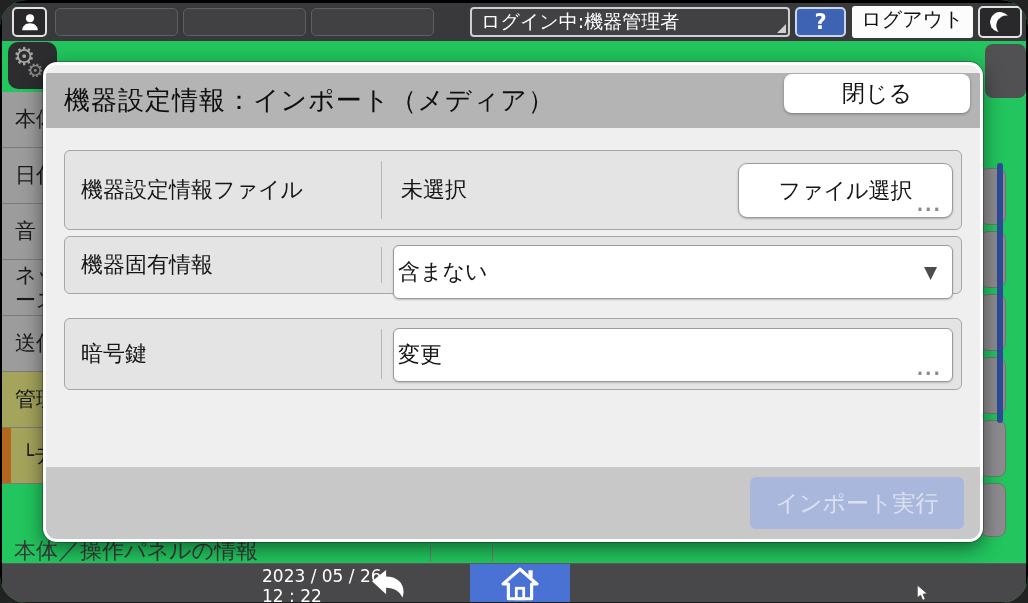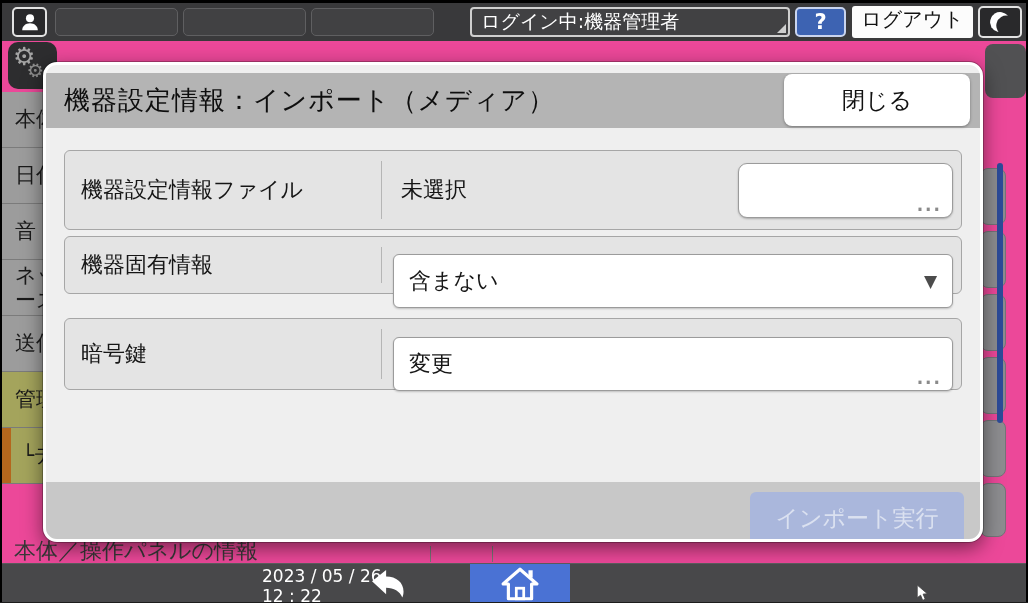--- a/index.html
+++ b/index.html
@@ -1,18 +1,18 @@
 <!DOCTYPE html>
 <html><head>
 <meta charset="utf-8">
 <style>
   * { margin:0; padding:0; box-sizing:border-box; }
   html,body { background:#222; }
   body { font-family:"DejaVu Sans","Liberation Sans",sans-serif; }
-  #screen { position:relative; width:1028px; height:603px; background:#ec4899; overflow:hidden; }
+  #screen { position:relative; width:1028px; height:603px; background:#22c55e; overflow:hidden;border-radius:27px; }
 
   
   .edge-top   { position:absolute; left:0; top:0; width:1028px; height:3px; background:#000; z-index:40;}
   .edge-left  { position:absolute; left:0; top:0; width:2px; height:603px; background:#000; z-index:40;}
   .edge-right { position:absolute; right:0; top:0; width:2px; height:603px; background:#000; z-index:40;}
   .edge-bot   { position:absolute; left:0; bottom:0; width:1028px; height:1px; background:#1c1c1c; z-index:40;}
 
   
   .topbar { position:absolute; left:2px; top:3px; width:1024px; height:38px; background:#39393b; z-index:20;}
   .user-btn { position:absolute; left:10px; top:4px; width:35px; height:30px; background:#28282a;
@@ -57,45 +57,45 @@
   .scrollbar { position:absolute; left:997px; top:163px; width:6px; height:260px; background:#2d4b99;
                border-radius:3px; z-index:2;}
 
   
   .modal { position:absolute; left:43px; top:62px; width:940px; height:480px; background:#efefef;
            border:3px solid #fff; border-radius:14px; overflow:hidden; z-index:10;
            box-shadow: 0 6px 20px rgba(0,0,0,0.5), 0 0 0 1px rgba(0,0,0,0.25);}
   .dlg-header { position:absolute; left:0; top:0; width:100%; height:55px; background:#b4b4b4;
                 display:flex; align-items:center; padding-left:18px;margin-top:8px;}
   .dlg-title { font-size:26px; color:#0e0e0e; letter-spacing:1px;}
-  .close-btn { position:absolute; right:10px; top:9px; width:186px; height:52px; background:#fff;
+  .close-btn { position:absolute; right:10px; top:9px; width:186px; height:39px; background:#fff;
                border-radius:8px; font-size:23px; color:#111; display:flex; align-items:center;
                justify-content:center; box-shadow:0 1px 3px rgba(0,0,0,0.35);}
 
   .dlg-row { position:absolute; left:18px; width:898px; background:#e4e4e4; border:1px solid #a6a6a6;
              border-radius:6px;}
   .row1 { top:85px;  height:80px;}
   .row2 { top:171px; height:58px;}
   .row3 { top:253px; height:72px;}
   .row-label { position:absolute; left:16px; top:0; height:100%; display:flex; align-items:center;
                font-size:22px; color:#161616;}
   .row-divider { position:absolute; left:316px; top:10px; bottom:10px; width:1px; background:#b5b5b5;}
   .row-value { position:absolute; left:336px; top:0; height:100%; display:flex; align-items:center;
                font-size:22px; color:#161616;}
   .file-btn { position:absolute; right:8px; top:12px; width:215px; height:55px; background:#fff;
               border:1px solid #9b9b9b; border-radius:9px; box-shadow:0 1px 2px rgba(0,0,0,0.25);
               display:flex; align-items:center; justify-content:center; font-size:22px; color:#161616;}
   .ctl { position:absolute; left:328px; right:8px; top:8px; height:54px; background:#fff;
          border:1px solid #9b9b9b; border-radius:6px; box-shadow:0 1px 2px rgba(0,0,0,0.2);
-         display:flex; align-items:center; padding-left:15px; font-size:22px; color:#161616;margin-top:9px;}
+         display:flex; align-items:center; padding-left:4px; font-size:22px; color:#161616;}
   .dots { position:absolute; right:10px; bottom:2px; font-size:17px; font-weight:bold; color:#8a8a8a;
           letter-spacing:2px;}
   .caret { position:absolute; right:15px; top:50%; transform:translateY(-50%); font-size:17px; color:#4c4c4c;}
 
-  .dlg-footer { position:absolute; left:0; right:0; bottom:0; height:57px; background:#c8c8c8;}
+  .dlg-footer { position:absolute; left:0; right:0; bottom:0; height:72px; background:#c8c8c8;}
   .submit-btn { position:absolute; right:16px; top:10px; width:214px; height:52px; background:#aab7dc;
                 border-radius:6px; color:#dbe1f0; font-size:23px; display:flex; align-items:center;
                 justify-content:center;}
 
   
   .bottombar { position:absolute; left:2px; top:563px; width:1024px; height:40px; background:#48484a;
                border-top:1px solid #5a5a5c; z-index:20;}
   .datetime { position:absolute; left:260px; top:2px; color:#fff; font-size:17px; line-height:1.2;}
   .back-btn { position:absolute; left:360px; top:3px; width:52px; height:34px; display:flex;
               align-items:center; justify-content:center;}
@@ -170,20 +170,21 @@
     </div>
     <div class="close-btn">
       <span>閉じる</span>
     </div>
 
     <div class="dlg-row row1">
       <span class="row-label">機器設定情報ファイル</span>
       <span class="row-divider"></span>
       <span class="row-value">未選択</span>
       <div class="file-btn">
+        <span>ファイル選択</span>
         <span class="dots">...</span>
       </div>
     </div>
 
     <div class="dlg-row row2">
       <span class="row-label">機器固有情報</span>
       <span class="row-divider"></span>
       <div class="ctl">
         <span>含まない</span>
         <span class="caret">▼</span>

